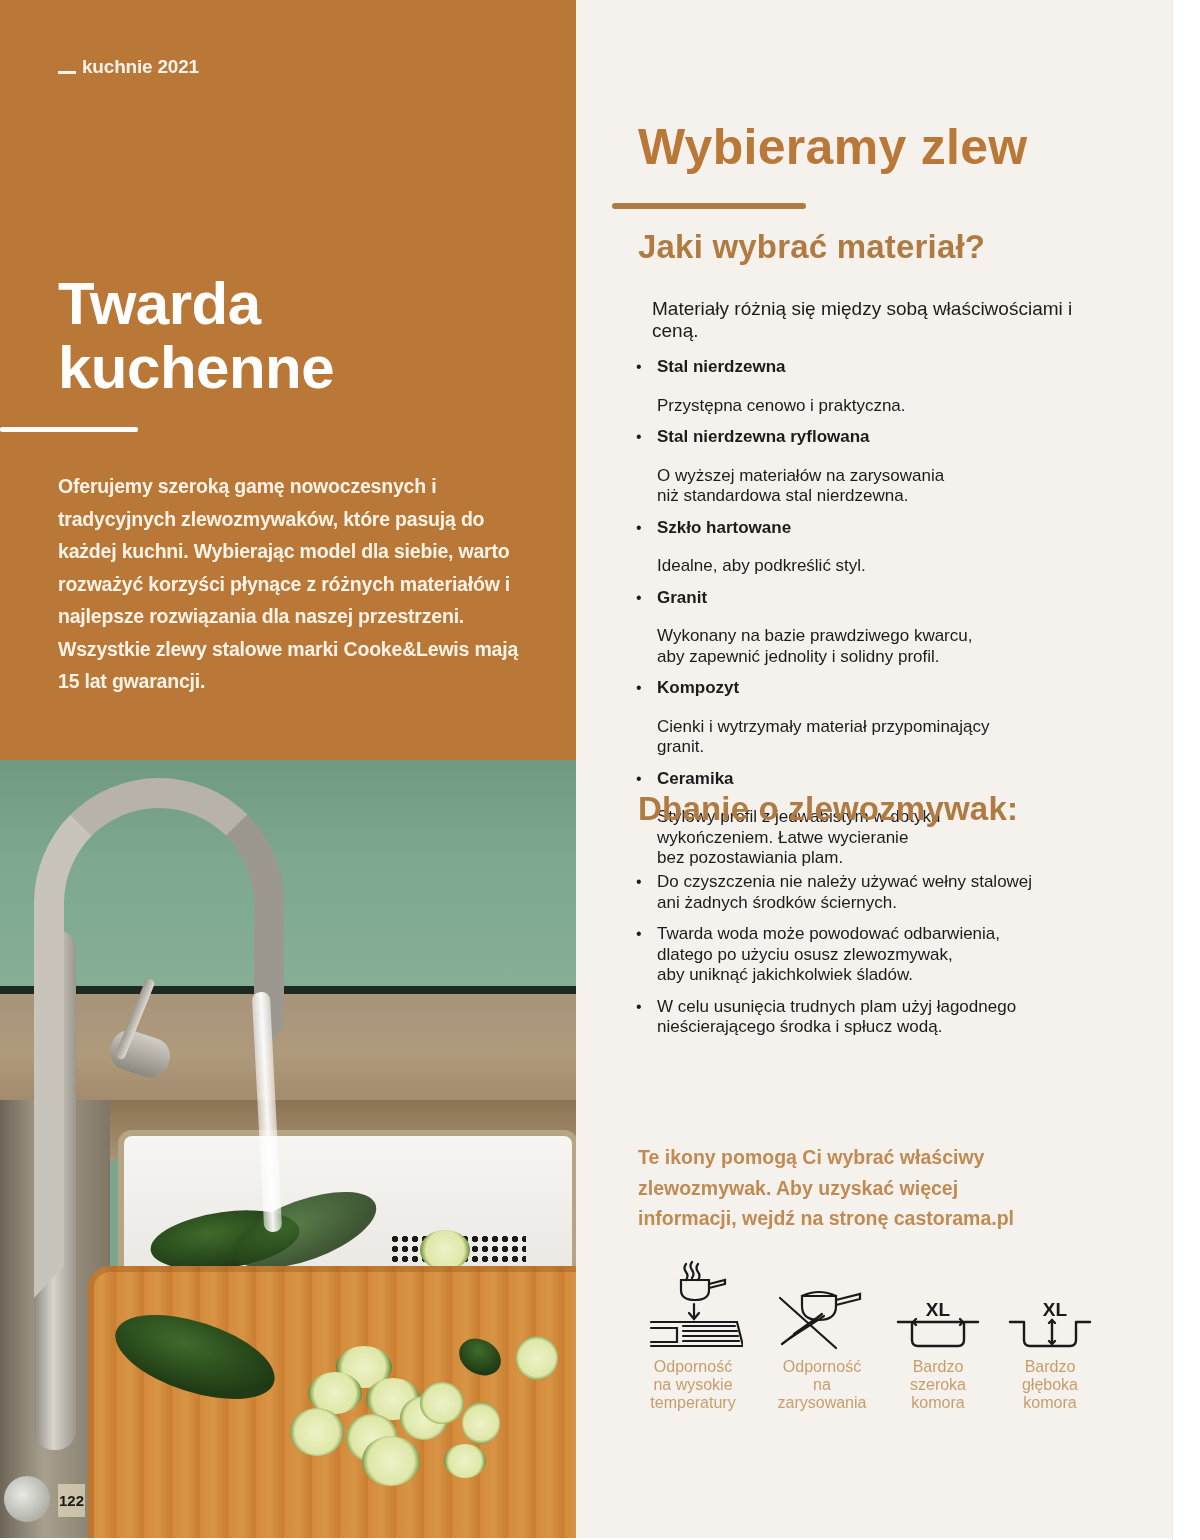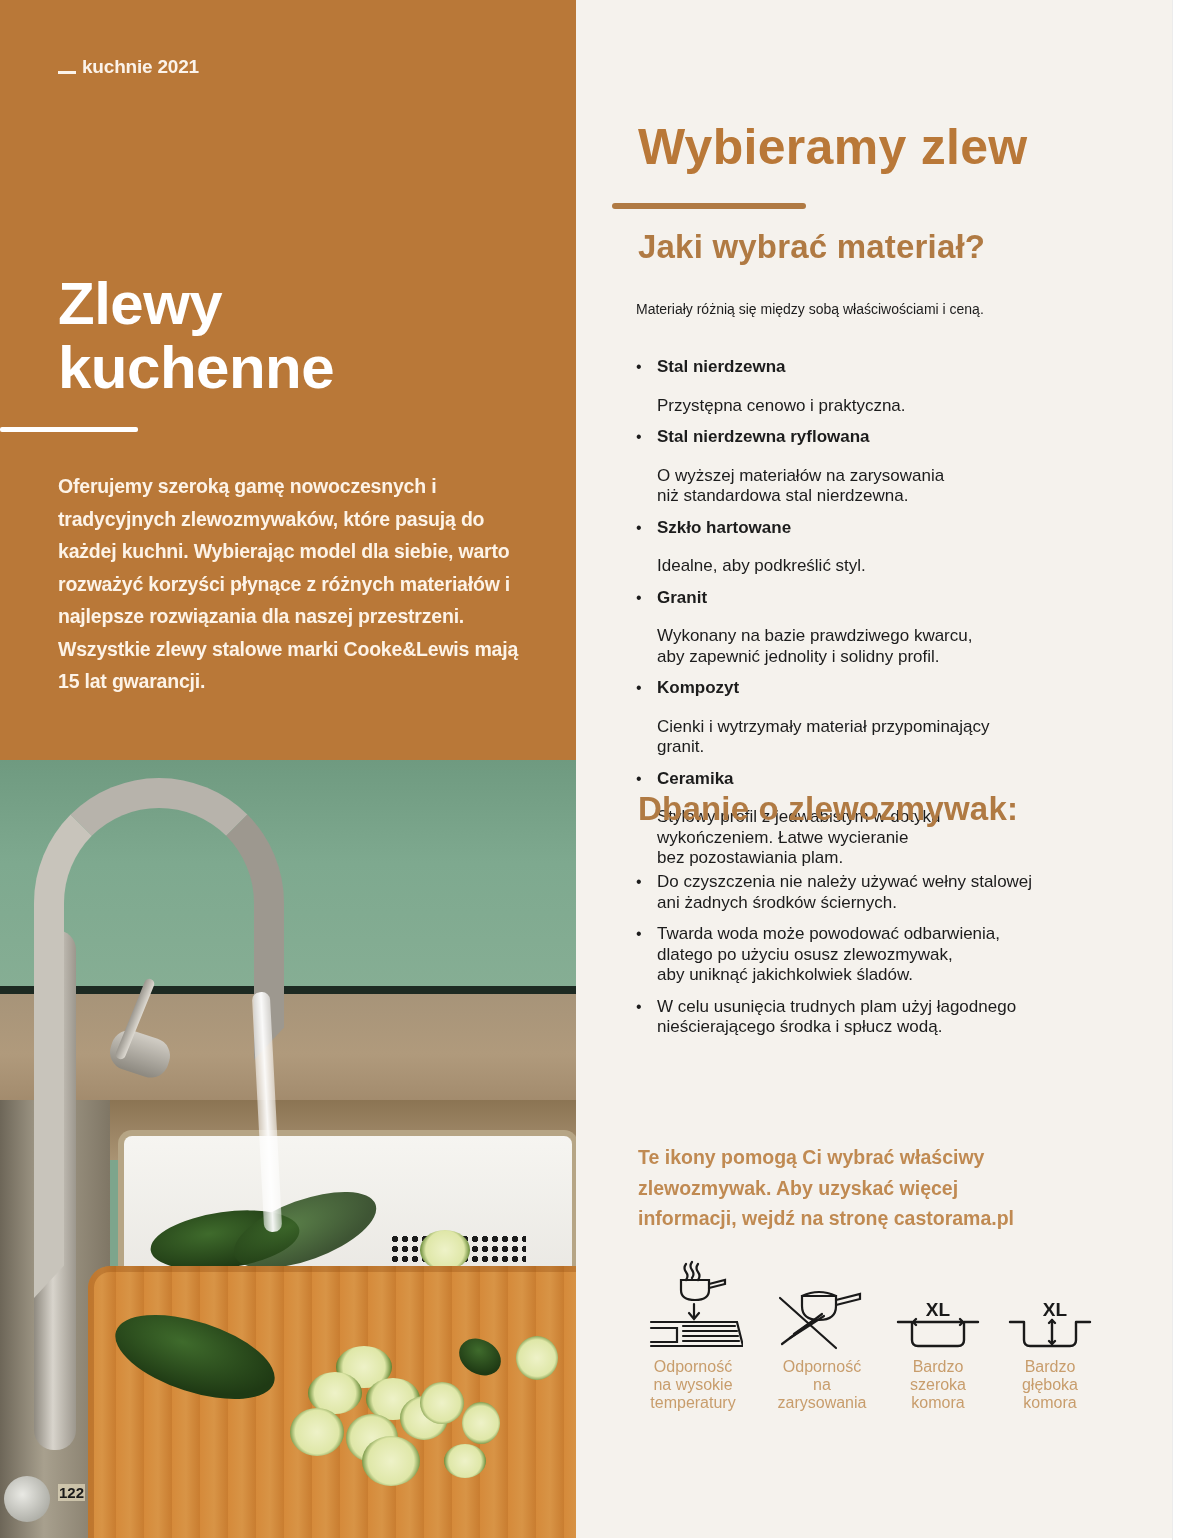--- a/index.html
+++ b/index.html
@@ -29,30 +29,30 @@
     .perforation { position: absolute; left: 390px; top: 474px; width: 136px; height: 34px; background-image: radial-gradient(circle, #1b1b1b 3px, transparent 3.5px); background-size: 10px 10px; }
     .board { position: absolute; left: 88px; top: 506px; width: 500px; height: 280px; background: repeating-linear-gradient(90deg, #d58a3a 0px, #d89446 14px, #c97d30 28px); border-radius: 22px 0 0 0; box-shadow: inset 0 0 0 6px rgba(150,80,20,0.35); }
     .zucchini { position: absolute; border-radius: 50%; background: radial-gradient(ellipse at 40% 35%, #3f6b2c, #1f3a14 70%); }
     .slice { position: absolute; border-radius: 50%; background: radial-gradient(circle, #eef2c8 0%, #dfe7a8 60%, #6a8c3a 78%, #2e4d1a 88%); }
     .faucet-arc { position: absolute; left: 34px; top: 18px; width: 250px; height: 520px; border: 30px solid #b7b3ab; border-right-color: #9d988f; border-bottom: none; border-left-color: #c8c4bb; border-radius: 130px 130px 0 0; clip-path: polygon(0 0, 100% 0, 100% 48%, 0 100%); }
     .faucet-body { position: absolute; left: 34px; top: 170px; width: 42px; height: 520px; background: linear-gradient(90deg, #8f8a80, #d8d4cc 45%, #9c978d); border-radius: 20px; }
     .lever { position: absolute; left: 130px; top: 216px; width: 10px; height: 86px; background: linear-gradient(90deg, #9b978f, #dedad2); transform: rotate(22deg); border-radius: 5px; }
     .lever-base { position: absolute; left: 110px; top: 274px; width: 60px; height: 40px; background: linear-gradient(180deg, #d2cec6, #8c887f); border-radius: 18px; transform: rotate(18deg); }
     .water { position: absolute; left: 258px; top: 232px; width: 18px; height: 240px; background: linear-gradient(90deg, rgba(255,255,255,0.55), rgba(255,255,255,0.95), rgba(255,255,255,0.55)); border-radius: 8px; transform: rotate(-3deg); }
     .drain { position: absolute; left: 4px; top: 716px; width: 46px; height: 46px; border-radius: 50%; background: radial-gradient(circle at 40% 40%, #e9e9e4, #9a9a92); }
-    .page-number { position: absolute; left: 58px; top: 724px; font-size: 15px; font-weight: 700; color: #1a1a1a; background: rgba(240,230,200,0.6); padding: 0 1px; }
+    .page-number { position: absolute; left: 58px; top: 724px; font-size: 15px; font-weight: 700; color: #1a1a1a; background: rgba(240,230,200,0.6); padding: 8px 1px; }
 
     
     .right { position: absolute; left: 576px; top: 0; width: 596px; height: 1538px; background: #f5f2ed; }
     .page-title { position: absolute; left: 62px; top: 118px; font-size: 50px; font-weight: 700; color: #b97838; letter-spacing: 0.3px; }
     .title-underline { position: absolute; left: 36px; top: 203px; width: 194px; height: 6px; background: #b07a43; border-radius: 3px; }
     .h2 { position: absolute; left: 62px; font-size: 33px; font-weight: 700; color: #b07a43; letter-spacing: 0.2px; }
     .h2.materials { top: 228px; }
     .h2.care { top: 790px; }
-    .lead { position: absolute; left: 60px; top: 298px; width: 470px; font-size: 14px; line-height: 22px; color: #1c1c1c; }
+    .lead { position: absolute; left: 76px; top: 298px; width: 470px; font-size: 19px; line-height: 22px; color: #1c1c1c; }
 
     ul.list { position: absolute; left: 60px; list-style: none; width: 470px; }
     ul.list.materials { top: 357px; }
     ul.list.care { top: 872px; }
     ul.list li { position: relative; padding-left: 21px; font-size: 17px; line-height: 20.5px; color: #1c1c1c; }
     ul.list li::before { content: "\2022"; position: absolute; left: 0; top: 0; font-size: 16px; color: #1c1c1c; }
     ul.list.materials li { margin-bottom: 11px; }
     ul.list.materials li .item-name { display: block; font-weight: 700; }
     ul.list.materials li .item-desc { display: block; white-space: pre-line; margin-top: 18px; }
     ul.list.care li { margin-bottom: 11px; white-space: pre-line; }
@@ -75,21 +75,21 @@
 
 <div class="page">
 
   <div class="left">
     <div class="left-top">
       <div class="section-tag">
         <span class="dash"></span>
         <span>kuchnie 2021</span>
       </div>
       <h1 class="main-title">
-        <span>Zlewy</span>
+        <span>Twarda</span>
         <span>kuchenne</span>
       </h1>
       <div class="title-rule"></div>
       <p class="intro">Oferujemy szeroką gamę nowoczesnych i tradycyjnych zlewozmywaków, które pasują do każdej kuchni. Wybierając model dla siebie, warto rozważyć korzyści płynące z różnych materiałów i najlepsze rozwiązania dla naszej przestrzeni. Wszystkie zlewy stalowe marki Cooke&amp;Lewis mają 15 lat gwarancji.</p>
     </div>
 
     <div class="photo">
       <div class="wall"></div>
       <div class="wall-edge"></div>
       <div class="counter"></div>

